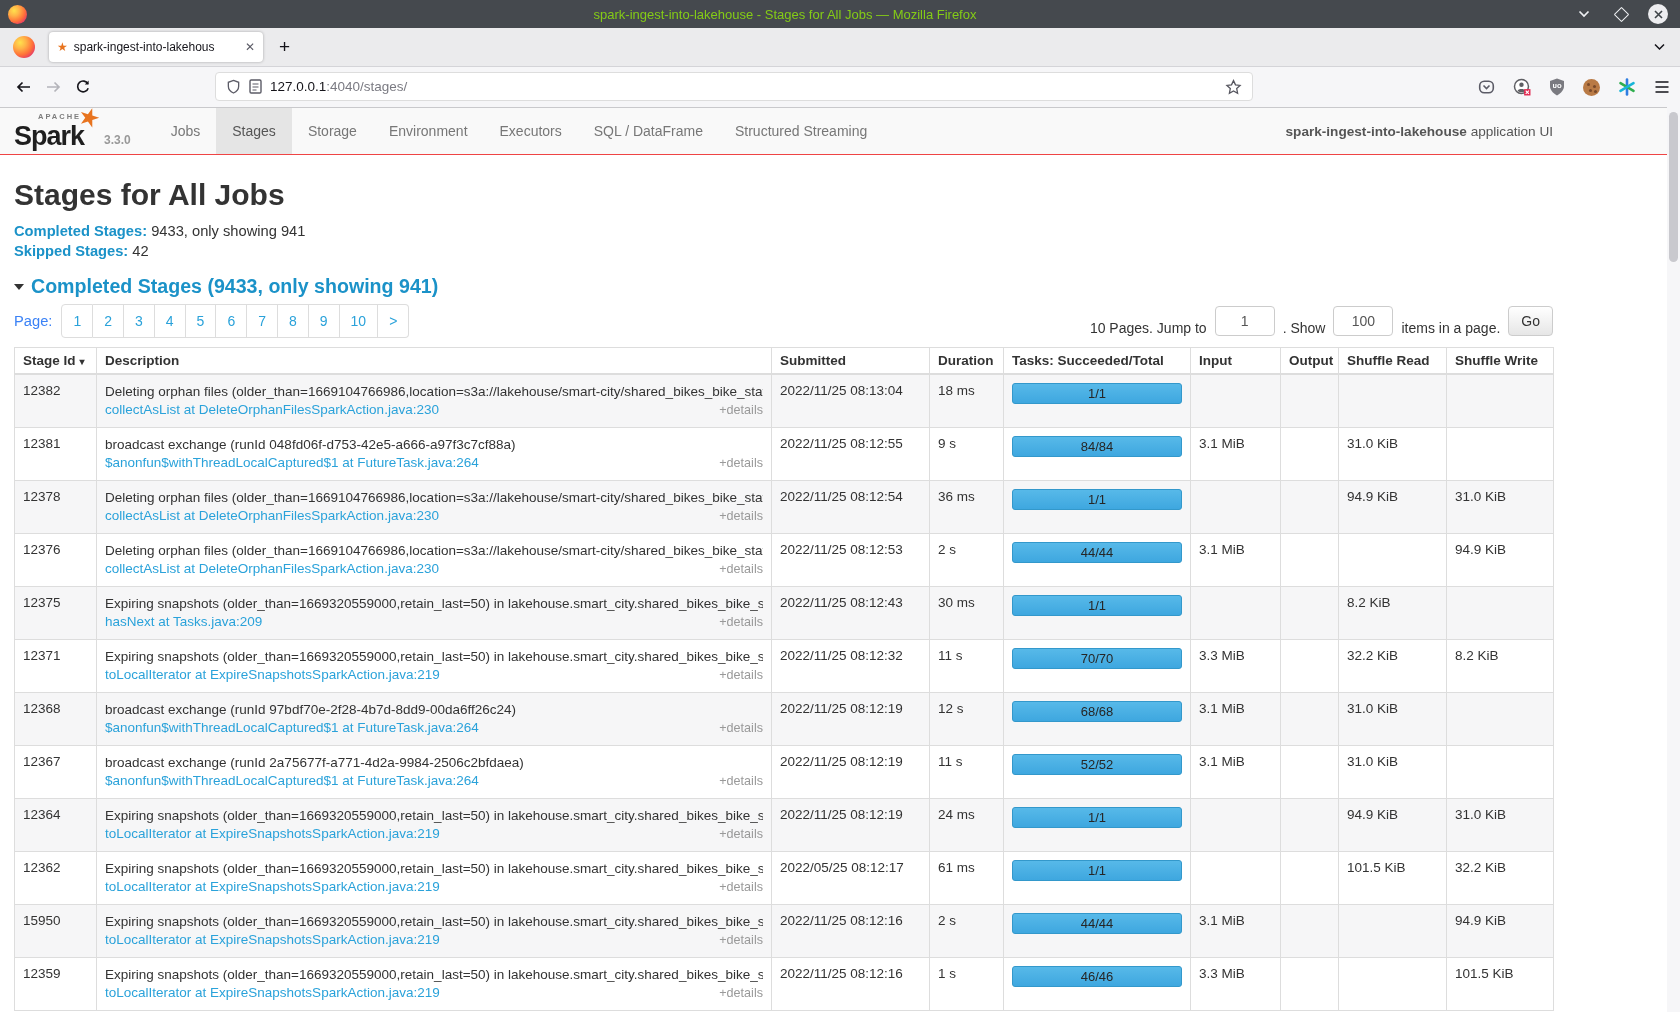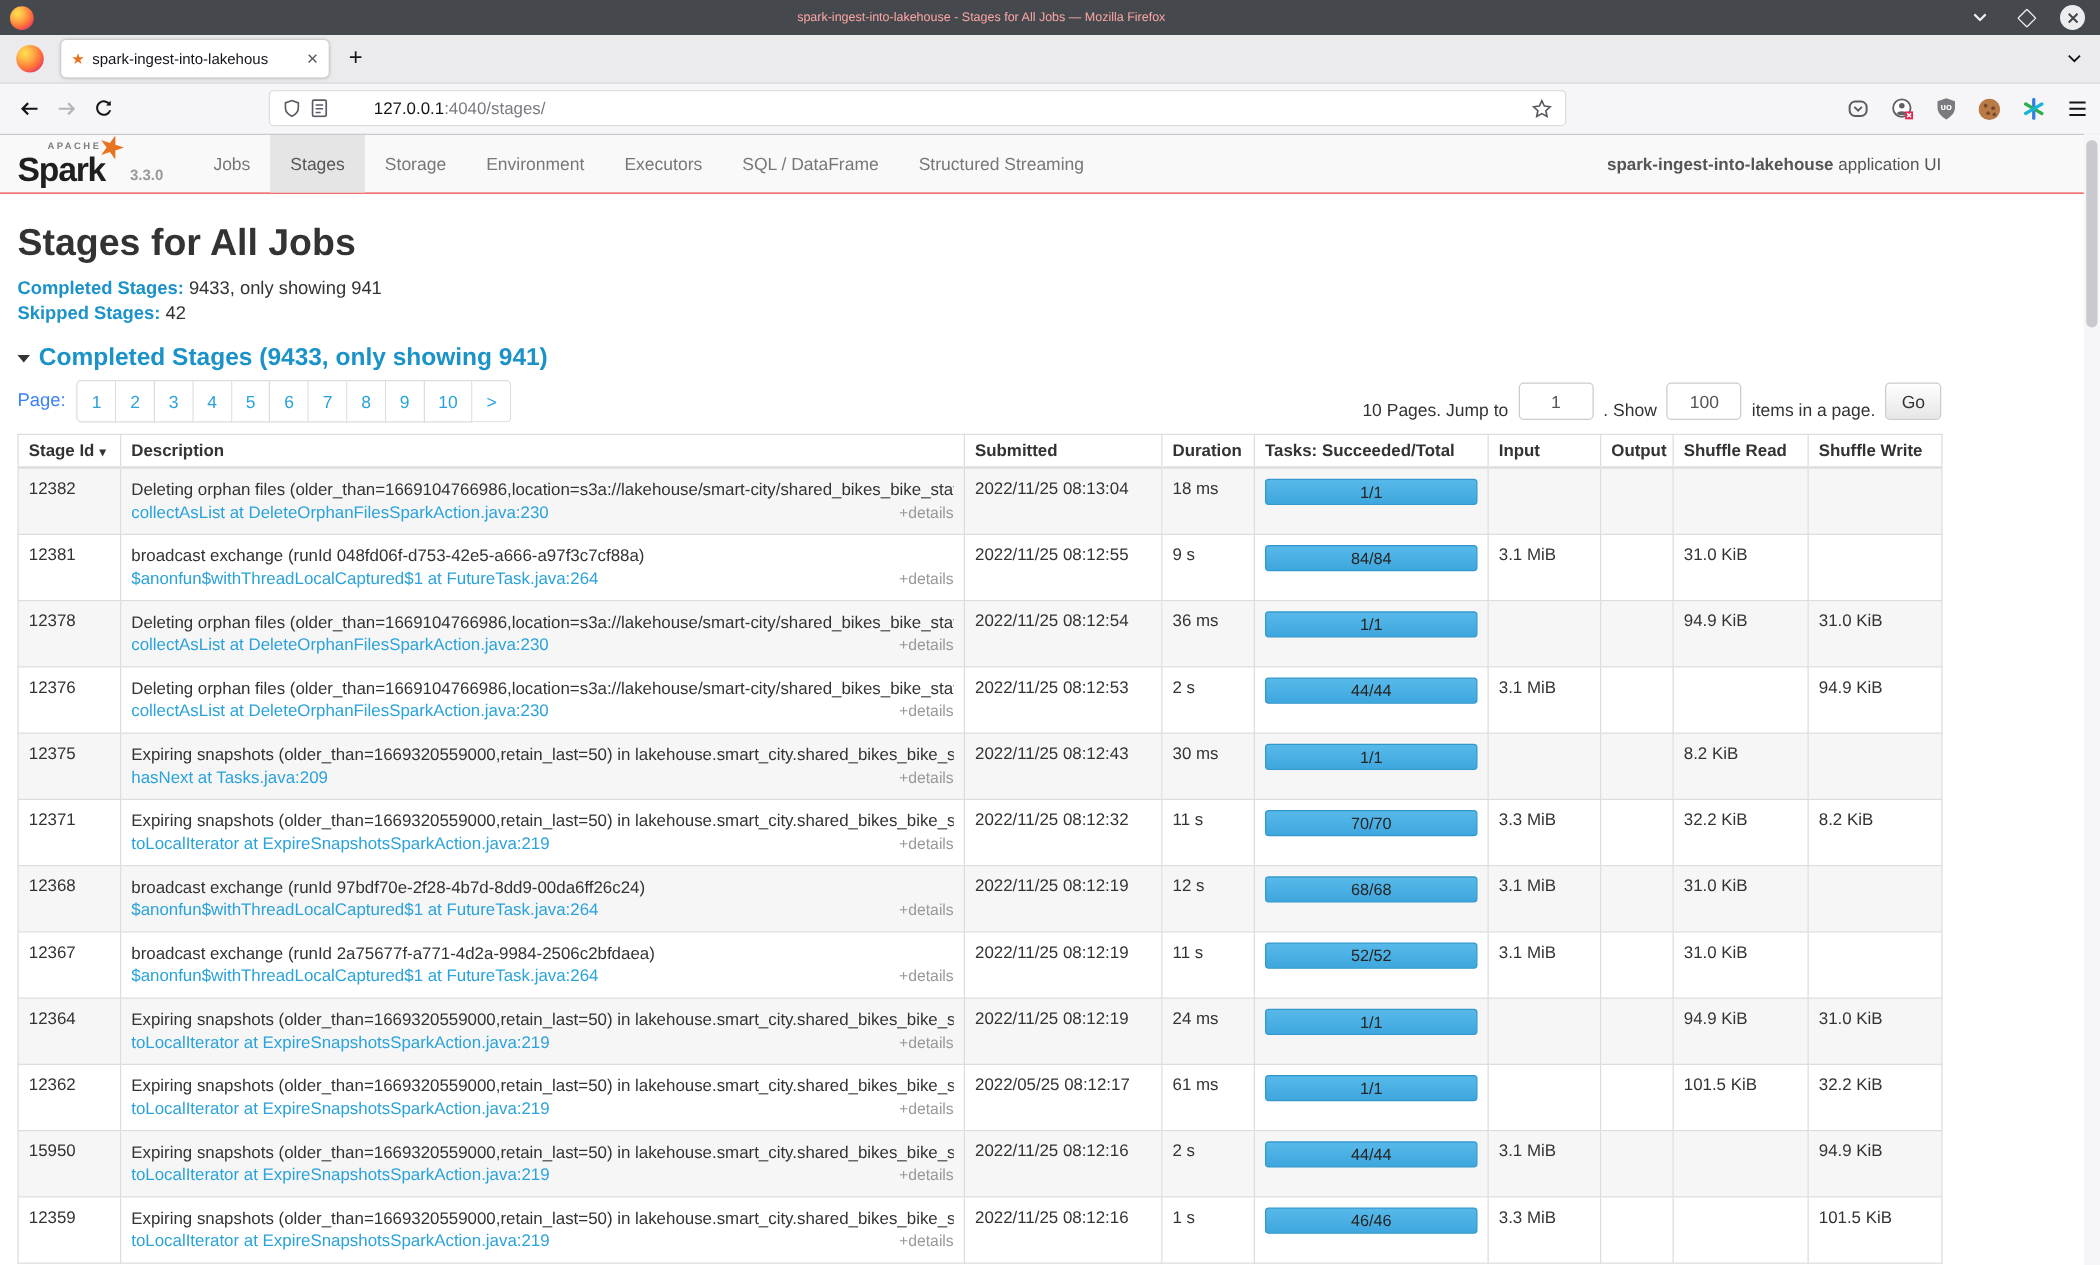--- a/index.html
+++ b/index.html
@@ -3,41 +3,41 @@
 <meta charset="utf-8">
 <style>
   html,body{margin:0;padding:0;}
   body{font-family:"Liberation Sans", sans-serif; background:#fff;}
   .window{position:relative;width:1680px;height:1012px;overflow:hidden;background:#fff;}
 
   
   .titlebar{height:28px;background:#45494e;display:flex;align-items:center;position:relative;}
   .ff-logo{width:19px;height:19px;border-radius:50%;margin-left:8px;
     background:radial-gradient(circle at 32% 30%, #ffe14d 0%, #ffb347 28%, #ff7139 58%, #e3366a 82%, #b5007f 100%);}
-  .win-title{position:absolute;left:0;right:110px;text-align:center;color:#fca5a5;font-size:10px;}
+  .win-title{position:absolute;left:0;right:110px;text-align:center;color:#84cc16;font-size:13px;}
   .win-controls{margin-left:auto;display:flex;align-items:center;gap:17px;padding-right:12px;}
   .wc{width:20px;height:20px;display:flex;align-items:center;justify-content:center;}
   .wc-diamond{width:9px;height:9px;border:1.6px solid #eef0f3;transform:rotate(45deg);border-radius:1px;}
   .wc-close{width:20px;height:20px;border-radius:50%;background:#ededf0;display:flex;align-items:center;justify-content:center;}
 
   .tabbar{height:38px;background:#ebebed;display:flex;align-items:center;border-bottom:1px solid #d4d4d8;}
   .tabbar .ff-logo{width:22px;height:22px;margin-left:13px;}
   .tab{margin-left:14px;width:214px;height:30px;background:#fff;border-radius:4px;box-shadow:0 0 3px rgba(0,0,0,.3);
     display:flex;align-items:center;padding:0 8px;box-sizing:border-box;}
   .tab-fav{font-size:12px;color:#e8741f;margin-right:6px;line-height:1;}
   .tab-title{flex:1;font-size:12px;color:#15141a;white-space:nowrap;overflow:hidden;}
   .tab-close{color:#5b5b66;font-size:12px;margin-left:6px;cursor:default;}
   .newtab{font-size:19px;color:#15141a;margin-left:16px;font-weight:400;}
   .tabs-chevron{margin-left:auto;margin-right:14px;display:flex;}
 
   .toolbar{height:40px;background:#f6f6f8;border-bottom:1px solid #c9c9cc;display:flex;align-items:center;position:relative;}
   .nav-btn{width:30px;display:flex;justify-content:center;}
   .urlbar{position:absolute;left:215px;top:5px;width:1038px;height:29px;background:#fff;border:1px solid #ddd;border-radius:4px;
     display:flex;align-items:center;padding:0 10px;box-sizing:border-box;gap:8px;}
-  .url-text{font-size:13.5px;flex:1;margin-left:29px;}
+  .url-text{font-size:13.5px;flex:1;}
   .url-host{color:#15141a;}
   .url-path{color:#7a7a82;}
   .tb-icons{position:absolute;right:10px;top:0;height:40px;display:flex;align-items:center;gap:18px;}
 
   
   .i-ublock{width:16px;height:18px;}
   .i-cookie{position:relative;width:17px;height:17px;border-radius:50%;background:#b97a45;}
   .i-cookie:after{content:"";position:absolute;left:4px;top:4px;width:3px;height:3px;border-radius:50%;background:#79492a;
     box-shadow:6px 2px 0 #79492a, 2px 6px 0 #79492a, 7px 7px 0 #79492a;}
 

